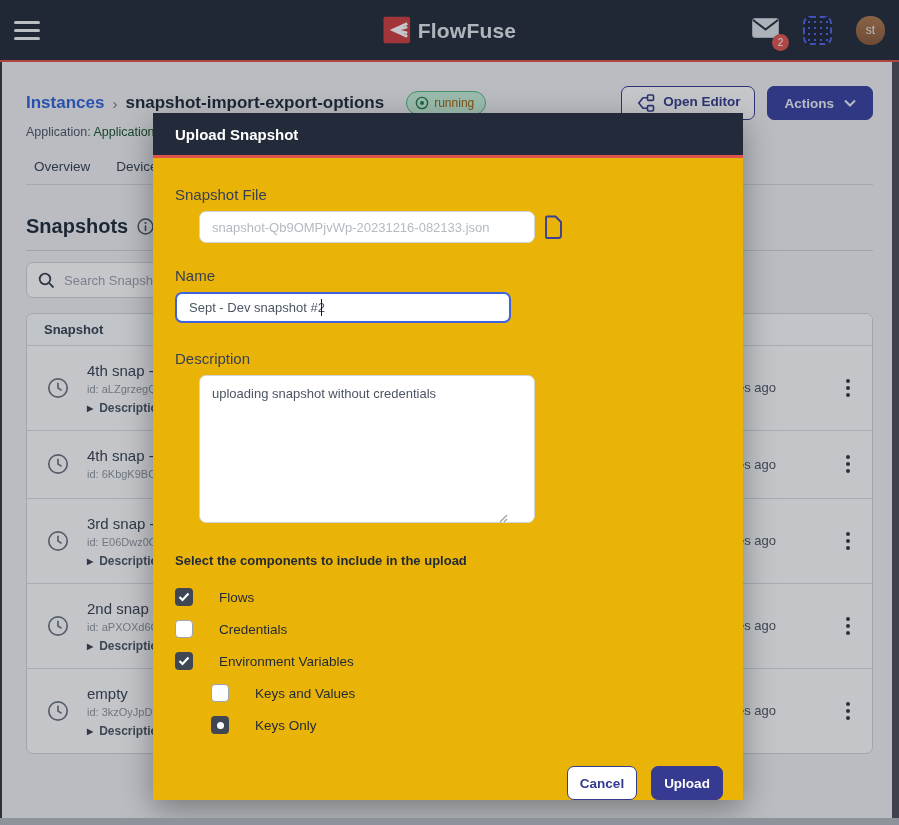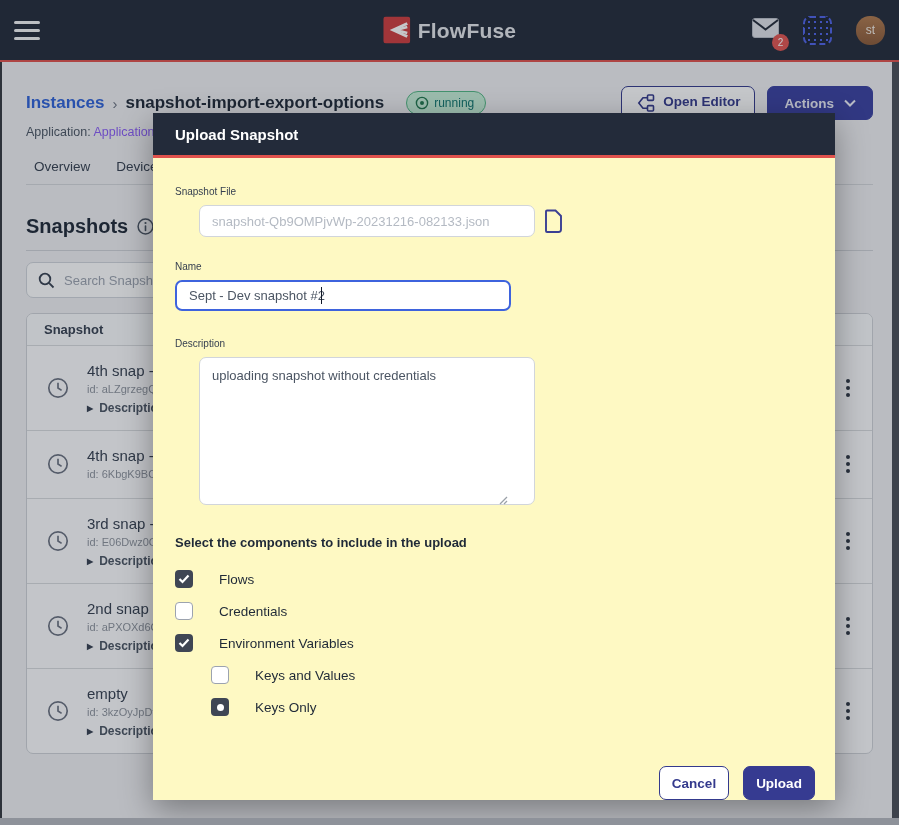--- a/index.html
+++ b/index.html
@@ -21,26 +21,26 @@
   .mail-badge { position:absolute; right:-10px; bottom:-9px; width:17px; height:17px; border-radius:50%; background:#e25450; color:#fff; font-size:10px; display:flex; align-items:center; justify-content:center; }
   .team-avatar { width:29px; height:29px; border-radius:7px; background:#1c2435; border:2px dashed #4f63e8; background-image:radial-gradient(#4f63e8 1.3px, transparent 1.4px); background-size:6px 6px; background-position:1px 1px; cursor:pointer; }
   .user-avatar { width:29px; height:29px; border-radius:14px; background:linear-gradient(#b07a4e,#8a5a38); color:#f5efe8; font-size:12px; display:flex; align-items:center; justify-content:center; cursor:pointer; }
 
   
   #page { position:absolute; left:0; top:62px; right:0; bottom:7px; padding:0 26px; overflow:hidden; }
   .crumb-row { margin-top:24px; display:flex; align-items:center; }
   .crumb-parent { color:#2f62d8; font-size:17px; font-weight:bold; cursor:pointer; }
   .crumb-sep { color:#6b7280; font-size:15px; margin:0 8px; }
   .crumb-current { color:#1f2937; font-size:17px; font-weight:bold; }
-  .badge-running { margin-left:22px; display:flex; align-items:center; gap:5px; background:#c7f0d9; border:1px solid #53b884; color:#0f766e; font-size:12px; padding:4px 11px 4px 8px; border-radius:999px; }
+  .badge-running { margin-left:22px; display:flex; align-items:center; gap:5px; background:#c7f0d9; border:1px solid #53b884; color:#a16207; font-size:12px; padding:4px 11px 4px 8px; border-radius:999px; }
   .hdr-buttons { margin-left:auto; display:flex; gap:12px; }
   .btn-open-editor { display:flex; align-items:flex-start; gap:8px; background:#fff; border:1px solid #343a8d; color:#343a8d; font-size:13.5px; font-weight:bold; padding:7px 14px; border-radius:7px; cursor:pointer; }
   .btn-actions { display:flex; align-items:center; gap:10px; background:#3a41a0; border:1px solid #3a41a0; color:#eceef8; font-size:13.5px; font-weight:bold; padding:7px 16px; border-radius:7px; cursor:pointer; }
   .app-row { margin-top:5px; font-size:12.5px; color:#4b5563; }
-  .app-row a { color:#8b5cf6; text-decoration:none; cursor:pointer; }
+  .app-row a { color:#14532d; text-decoration:none; cursor:pointer; }
   .tabs { margin-top:14px; display:flex; gap:26px; padding:6px 8px 10px 8px; border-bottom:1px solid #d4d7db; }
   .tab { font-size:13.5px; color:#374151; cursor:pointer; }
   .section-head { margin-top:30px; display:flex; align-items:center; gap:9px; }
   .section-title { font-size:20px; font-weight:600; color:#1f2937; }
   .hr { margin-top:12px; border-bottom:1px solid #cfd2d7; }
   .toolbar { margin-top:11px; display:flex; align-items:center; }
   .search-box { display:flex; align-items:center; gap:9px; width:330px; height:36px; background:#fff; border:1px solid #d1d5db; border-radius:7px; padding:0 11px; }
   .search-box input { border:none; outline:none; flex:1; font-size:13px; color:#374151; font-family:"Liberation Sans",sans-serif; background:transparent; }
   .search-box input::placeholder { color:#9ca3af; }
   .btn-create { margin-left:auto; display:flex; align-items:center; gap:8px; background:#e7e9ec; color:#9aa2ad; font-size:13.5px; font-weight:bold; padding:8px 16px; border-radius:7px; border:none; cursor:default; }
@@ -55,25 +55,25 @@
   .row-text .snap-id { font-size:11px; color:#8d939d; line-height:17px; }
   .desc-toggle { display:flex; align-items:center; gap:6px; margin-top:3px; font-size:12px; font-weight:bold; color:#4b5563; cursor:pointer; }
   .desc-toggle .tri { font-size:8px; color:#374151; }
   .row-right { margin-left:auto; display:flex; align-items:center; gap:66px; }
   .row-time { font-size:13px; color:#4b5563; }
   .kebab { display:flex; flex-direction:column; gap:3px; padding:4px; cursor:pointer; }
   .kebab i { width:4px; height:4px; border-radius:50%; background:#2f3744; }
 
   
   #overlay { position:absolute; inset:0; background:rgba(23,30,45,0.25); z-index:50; }
-  #modal { position:absolute; left:153px; top:113px; width:682px; height:687px; background:#fef9c3; z-index:60; box-shadow:0 10px 30px rgba(0,0,0,.35); display:flex; flex-direction:column; }
+  #modal { position:absolute; left:153px; top:113px; width:590px; height:687px; background:#eab308; z-index:60; box-shadow:0 10px 30px rgba(0,0,0,.35); display:flex; flex-direction:column; }
   .modal-head { height:45px; background:#232b3a; border-bottom:3px solid #e0524c; display:flex; align-items:center; padding:0 22px; flex:0 0 auto; }
   .modal-title { color:#fff; font-size:15px; font-weight:bold; }
   .modal-body { position:relative; flex:1; padding:28px 22px 0 22px; }
-  .field-label { font-size:10px; color:#374151; margin-bottom:8px; }
+  .field-label { font-size:15px; color:#374151; margin-bottom:8px; }
   .inp { width:336px; height:32px; border:1px solid #d1d5db; border-radius:7px; padding:0 12px; font-size:13px; color:#4b5563; font-family:"Liberation Sans",sans-serif; outline:none; background:#fff; }
   .inp::placeholder { color:#b4bac3; }
   .file-row { display:flex; align-items:center; gap:8px; margin-bottom:24px;padding-left:24px; }
   .name-wrap { position:relative; width:336px; margin-bottom:27px; }
   .inp.focused { border:2px solid #3e63dd; height:31px; }
   .caret { position:absolute; left:146px; top:7px; width:1px; height:17px; background:#111827; }
   .textarea-wrap { position:relative; width:336px; margin-bottom:26px;padding-left:24px; }
   textarea.inp { height:148px; padding:9px 12px; resize:none; line-height:18px; }
   .grip { position:absolute; right:3px; bottom:4px; }
   .components-label { font-size:13px; font-weight:bold; color:#1f2937; margin-bottom:20px; }

